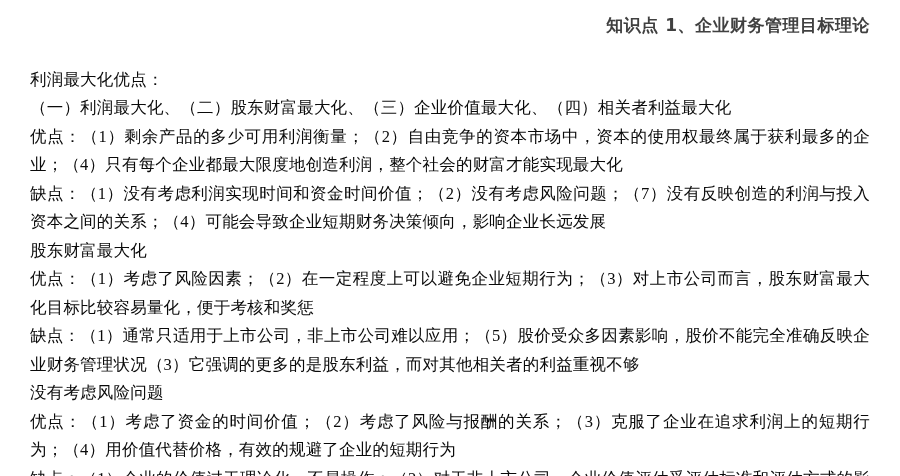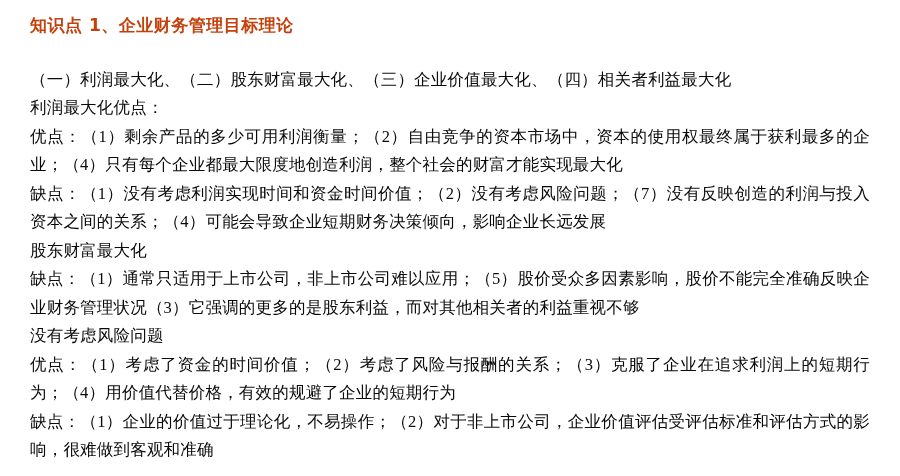--- a/index.html
+++ b/index.html
@@ -21,41 +21,43 @@
     padding: 14px 30px 0 30px;
     background: #ffffff;
   }
   .doc-title {
     font-family: "DejaVu Sans", "Liberation Sans", sans-serif;
     font-size: 17px;
     font-weight: bold;
     letter-spacing: 0.5px;
     line-height: 1.4;
     margin: 0 0 28px 0;
-    color: #c2410c;
+    color: #404040;
+    text-align: right;
   }
   .para {
     font-size: 16.5px;
     line-height: 28.5px;
     margin: 0;
     text-align: justify;
     letter-spacing: 0.2px;
     color: #0a0a0a;
   }
   .para + .para {
     margin-top: 0px;
   }
 </style>
 </head>
 <body>
 
 <div class="page">
   <h1 class="doc-title">知识点 1、企业财务管理目标理论</h1>
+  <p class="para">利润最大化优点：</p>
   <p class="para">（一）利润最大化、（二）股东财富最大化、（三）企业价值最大化、（四）相关者利益最大化</p>
-  <p class="para">利润最大化优点：</p>
   <p class="para">优点：（1）剩余产品的多少可用利润衡量；（2）自由竞争的资本市场中，资本的使用权最终属于获利最多的企业；（4）只有每个企业都最大限度地创造利润，整个社会的财富才能实现最大化</p>
   <p class="para">缺点：（1）没有考虑利润实现时间和资金时间价值；（2）没有考虑风险问题；（7）没有反映创造的利润与投入资本之间的关系；（4）可能会导致企业短期财务决策倾向，影响企业长远发展</p>
   <p class="para">股东财富最大化</p>
+  <p class="para">优点：（1）考虑了风险因素；（2）在一定程度上可以避免企业短期行为；（3）对上市公司而言，股东财富最大化目标比较容易量化，便于考核和奖惩</p>
   <p class="para">缺点：（1）通常只适用于上市公司，非上市公司难以应用；（5）股价受众多因素影响，股价不能完全准确反映企业财务管理状况（3）它强调的更多的是股东利益，而对其他相关者的利益重视不够</p>
   <p class="para">没有考虑风险问题</p>
   <p class="para">优点：（1）考虑了资金的时间价值；（2）考虑了风险与报酬的关系；（3）克服了企业在追求利润上的短期行为；（4）用价值代替价格，有效的规避了企业的短期行为</p>
   <p class="para">缺点：（1）企业的价值过于理论化，不易操作；（2）对于非上市公司，企业价值评估受评估标准和评估方式的影响，很难做到客观和准确</p>
 </div>
 
 </body></html>

